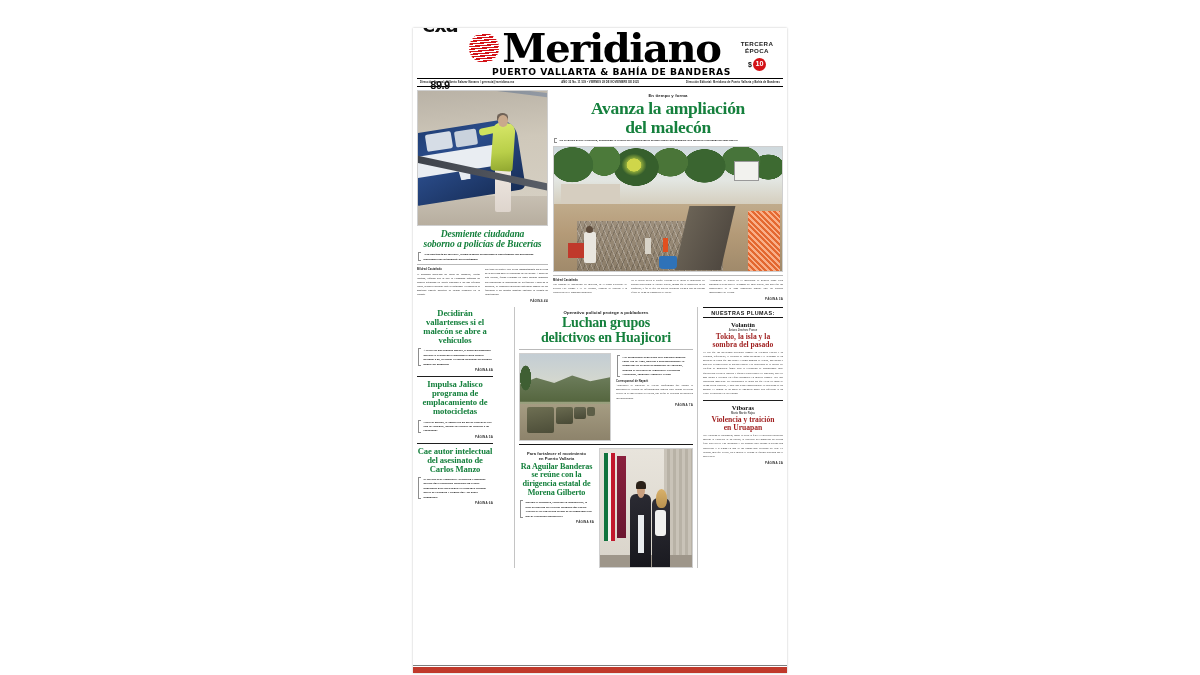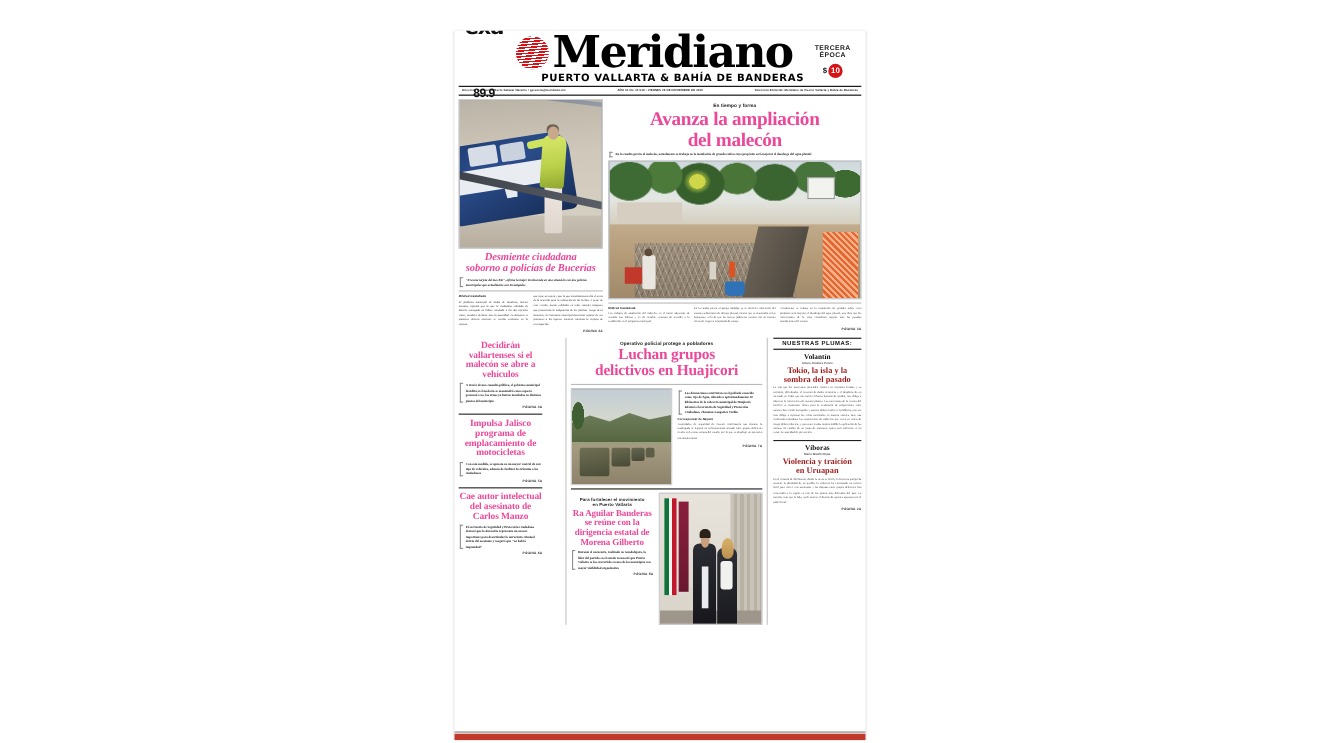--- a/index.html
+++ b/index.html
@@ -322,21 +322,21 @@
   }
 
   .kicker {
     text-align:center; font-size: 4.3px; font-weight: 700;
     color:#1b1b1b; letter-spacing: .1px; margin: 3px 0 1px 0;
     font-family: "Liberation Sans", sans-serif;
   }
   .headline-serif {
     text-align:center;
     font-family: "Liberation Serif", serif;
-    font-weight: 700; color:#ec4899;
+    font-weight: 700; color:#15803d;
     line-height: 1.06;
   }
   .h-main { font-size: 17.5px; letter-spacing: -.3px; margin: 1px 0 2px 0; }
   .h-mid  { font-size: 14px; letter-spacing: -.2px; margin: 1px 0 3px 0; }
   .h-left-photo { font-size: 9.6px; letter-spacing:-.1px; margin: 3px 0 3px 0; }
   .h-side { font-size: 8.6px; letter-spacing:-.1px; margin: 2px 0 3px 0; }
   .h-small { font-size: 8.2px; letter-spacing:-.1px; margin: 2px 0 3px 0; }
 
   .deck {
     display:flex; gap: 2.5px; margin: 2px 1px 0 1px;

